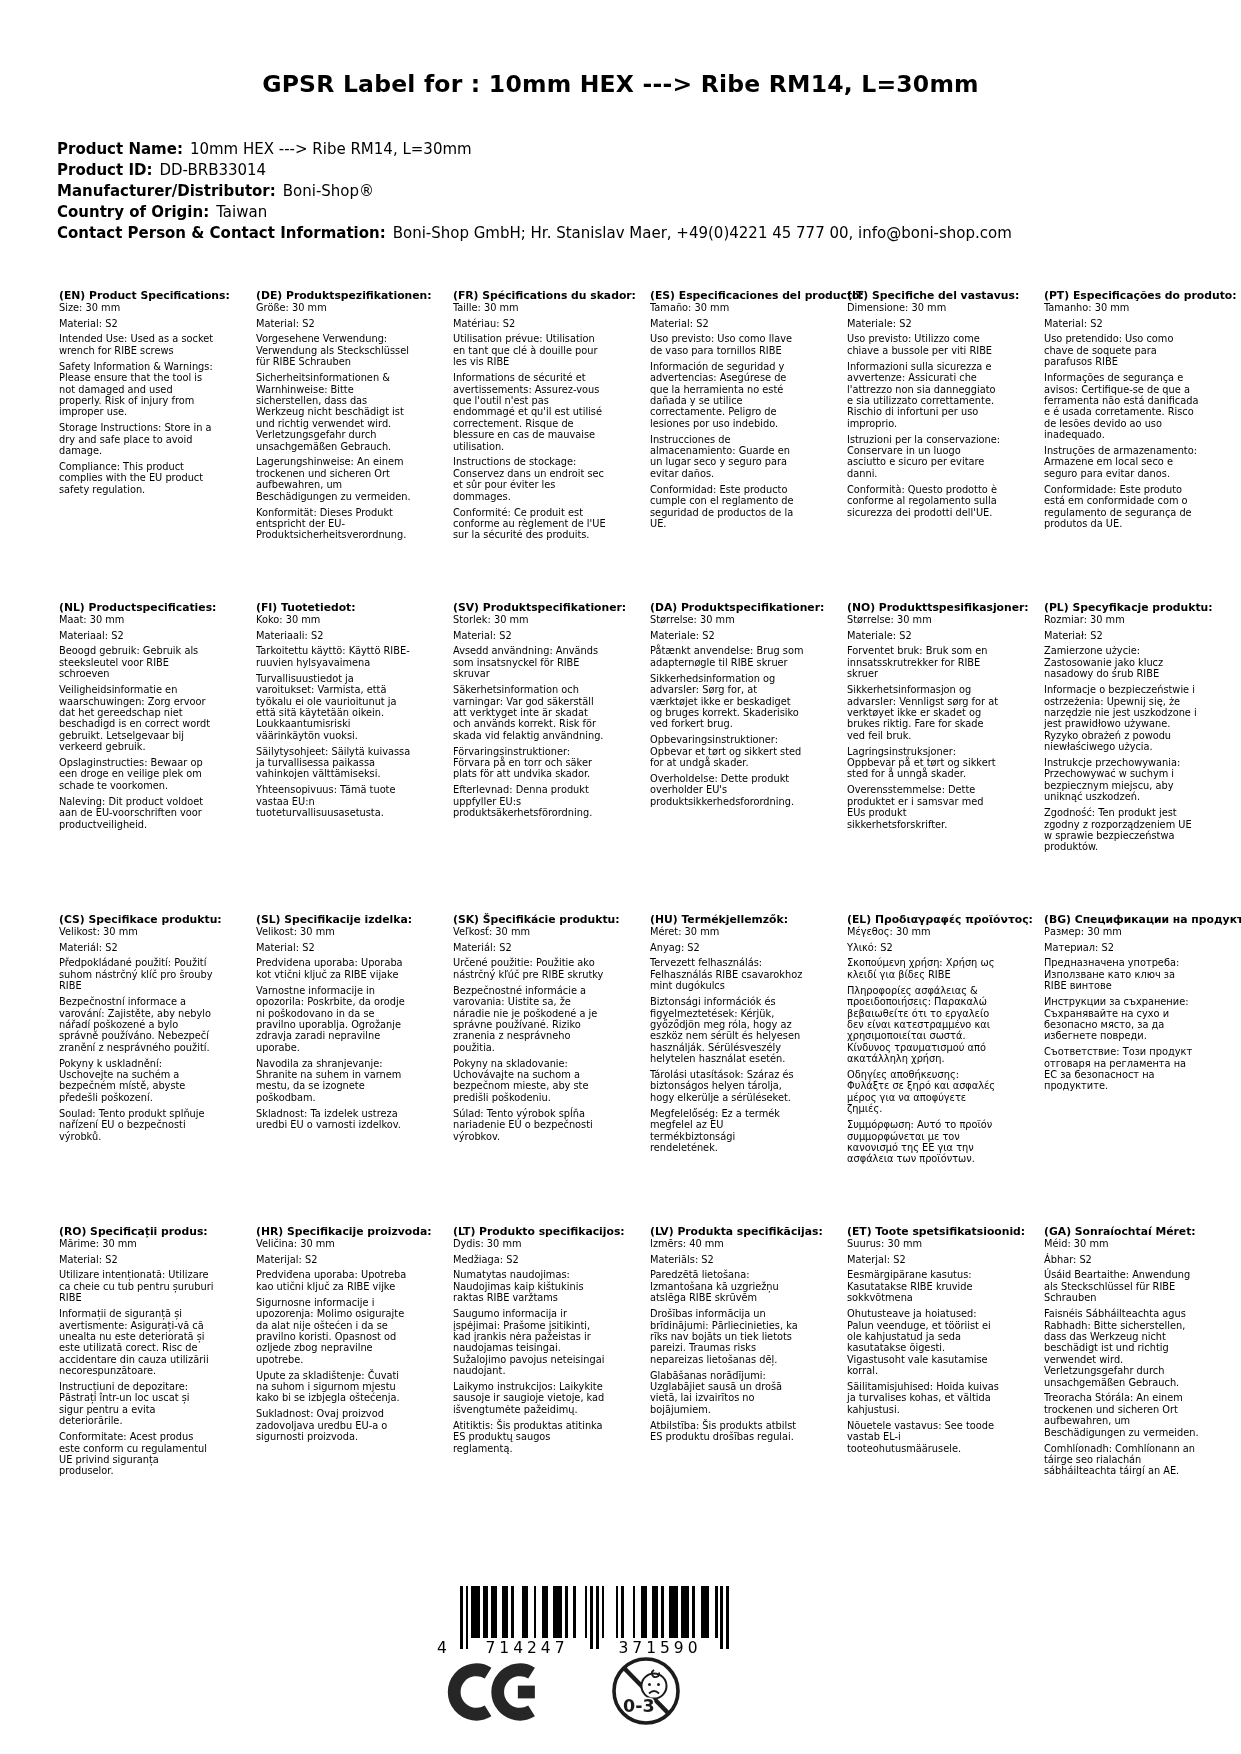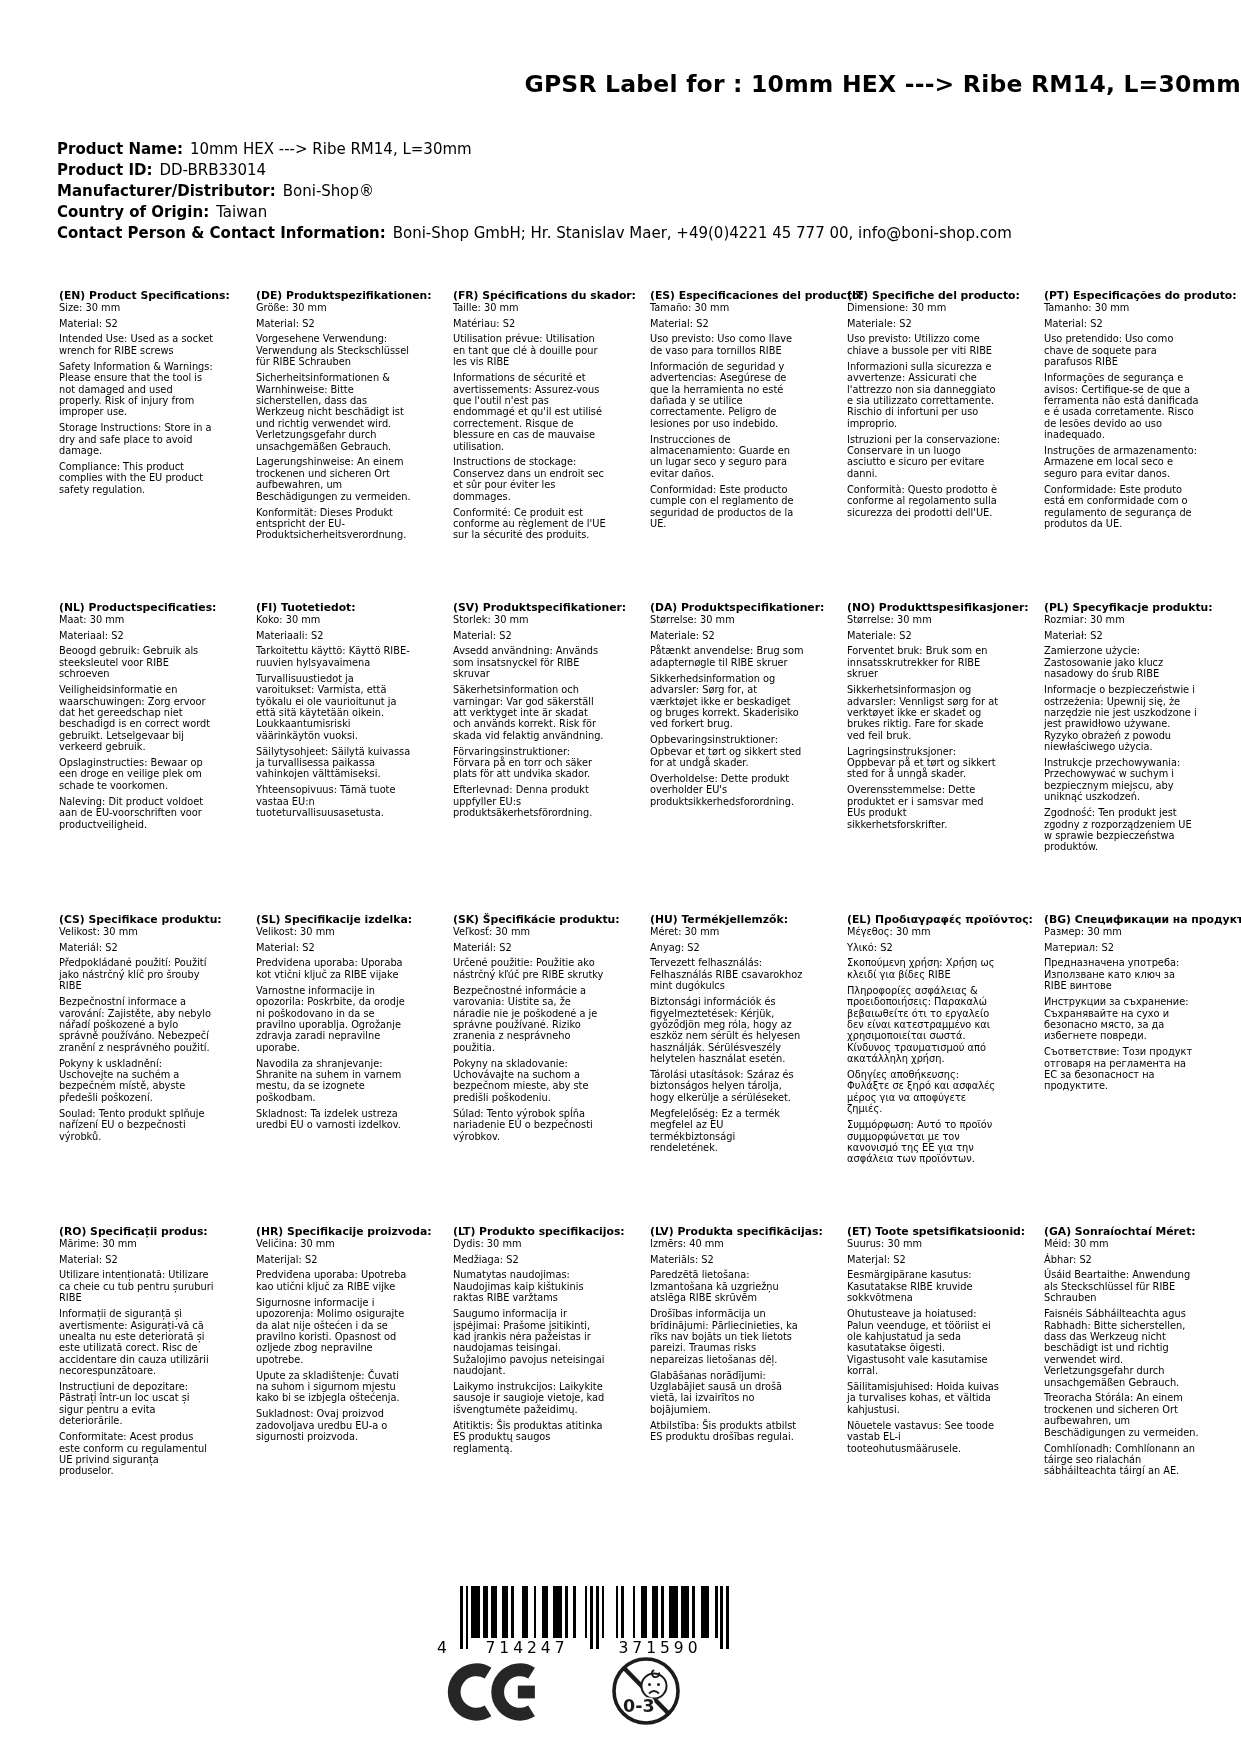--- a/index.html
+++ b/index.html
@@ -1,19 +1,19 @@
 <!DOCTYPE html>
 <html><head>
 <meta charset="utf-8">
 <style>
   html,body{margin:0;padding:0;background:#fff;}
   body{width:1241px;height:1754px;position:relative;color:#000;
        font-family:"DejaVu Sans",sans-serif;-webkit-font-smoothing:antialiased;}
   .page{position:absolute;inset:0;overflow:hidden;}
-  .title{position:absolute;top:70px;left:0;width:100%;text-align:right;
+  .title{position:absolute;top:70px;left:0;width:100%;text-align:center;
          font-size:23.5px;font-weight:bold;letter-spacing:0.2px;}
   .product-info{position:absolute;top:139px;left:57px;font-size:15px;line-height:21px;}
   .pi-line{white-space:nowrap;}
   .pi-label{font-weight:bold;margin-right:7px;}
   .spec-grid{position:absolute;top:290px;left:59px;width:1182px;display:grid;
              grid-template-columns:repeat(6,197px);grid-auto-rows:312px;}
   .spec-cell{box-sizing:border-box;padding-right:42px;font-size:9.8px;line-height:11.4px;}
   .spec-header{font-size:10.8px;font-weight:bold;white-space:nowrap;line-height:11.6px;}
   .spec-body p{margin:0 0 4.5px 0;}
   .barcode-wrap{position:absolute;left:428px;top:1584px;}
@@ -93,21 +93,21 @@
           <p>Tamaño: 30 mm</p>
           <p>Material: S2</p>
           <p>Uso previsto: Uso como llave de vaso para tornillos RIBE</p>
           <p>Información de seguridad y advertencias: Asegúrese de que la herramienta no esté dañada y se utilice correctamente. Peligro de lesiones por uso indebido.</p>
           <p>Instrucciones de almacenamiento: Guarde en un lugar seco y seguro para evitar daños.</p>
           <p>Conformidad: Este producto cumple con el reglamento de seguridad de productos de la UE.</p>
         </div>
   </div>
 
   <div class="spec-cell">
-    <div class="spec-header">(IT) Specifiche del producto:</div>
+    <div class="spec-header">(IT) Specifiche del vastavus:</div>
     <div class="spec-body">
           <p>Dimensione: 30 mm</p>
           <p>Materiale: S2</p>
           <p>Uso previsto: Utilizzo come chiave a bussole per viti RIBE</p>
           <p>Informazioni sulla sicurezza e avvertenze: Assicurati che l'attrezzo non sia danneggiato e sia utilizzato correttamente. Rischio di infortuni per uso improprio.</p>
           <p>Istruzioni per la conservazione: Conservare in un luogo asciutto e sicuro per evitare danni.</p>
           <p>Conformità: Questo prodotto è conforme al regolamento sulla sicurezza dei prodotti dell'UE.</p>
         </div>
   </div>
 
@@ -193,21 +193,21 @@
           <p>Instrukcje przechowywania: Przechowywać w suchym i bezpiecznym miejscu, aby uniknąć uszkodzeń.</p>
           <p>Zgodność: Ten produkt jest zgodny z rozporządzeniem UE w sprawie bezpieczeństwa produktów.</p>
         </div>
   </div>
 
   <div class="spec-cell">
     <div class="spec-header">(CS) Specifikace produktu:</div>
     <div class="spec-body">
           <p>Velikost: 30 mm</p>
           <p>Materiál: S2</p>
-          <p>Předpokládané použití: Použití jako nástrčný klíč pro šrouby RIBE</p>
+          <p>Předpokládané použití: Použití suhom nástrčný klíč pro šrouby RIBE</p>
           <p>Bezpečnostní informace a varování: Zajistěte, aby nebylo nářadí poškozené a bylo správně používáno. Nebezpečí zranění z nesprávného použití.</p>
           <p>Pokyny k uskladnění: Uschovejte na suchém a bezpečném místě, abyste předešli poškození.</p>
           <p>Soulad: Tento produkt splňuje nařízení EU o bezpečnosti výrobků.</p>
         </div>
   </div>
 
   <div class="spec-cell">
     <div class="spec-header">(SL) Specifikacije izdelka:</div>
     <div class="spec-body">
           <p>Velikost: 30 mm</p>

